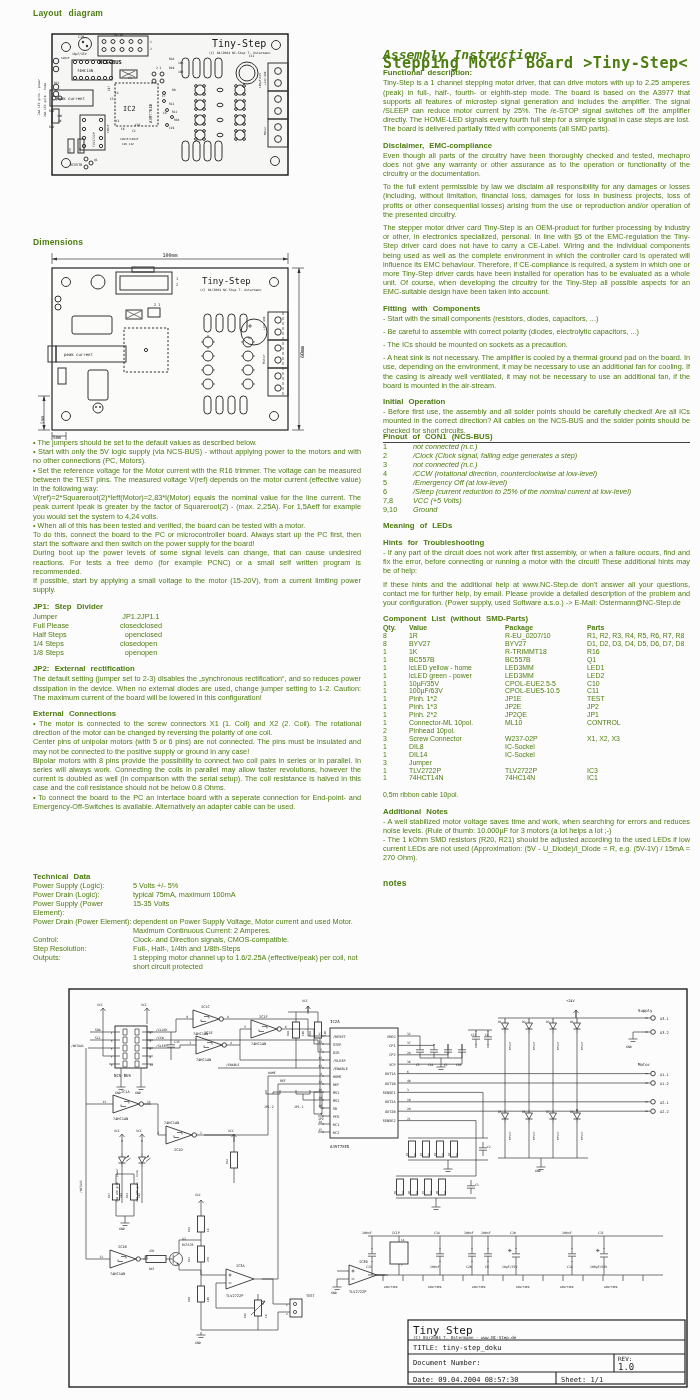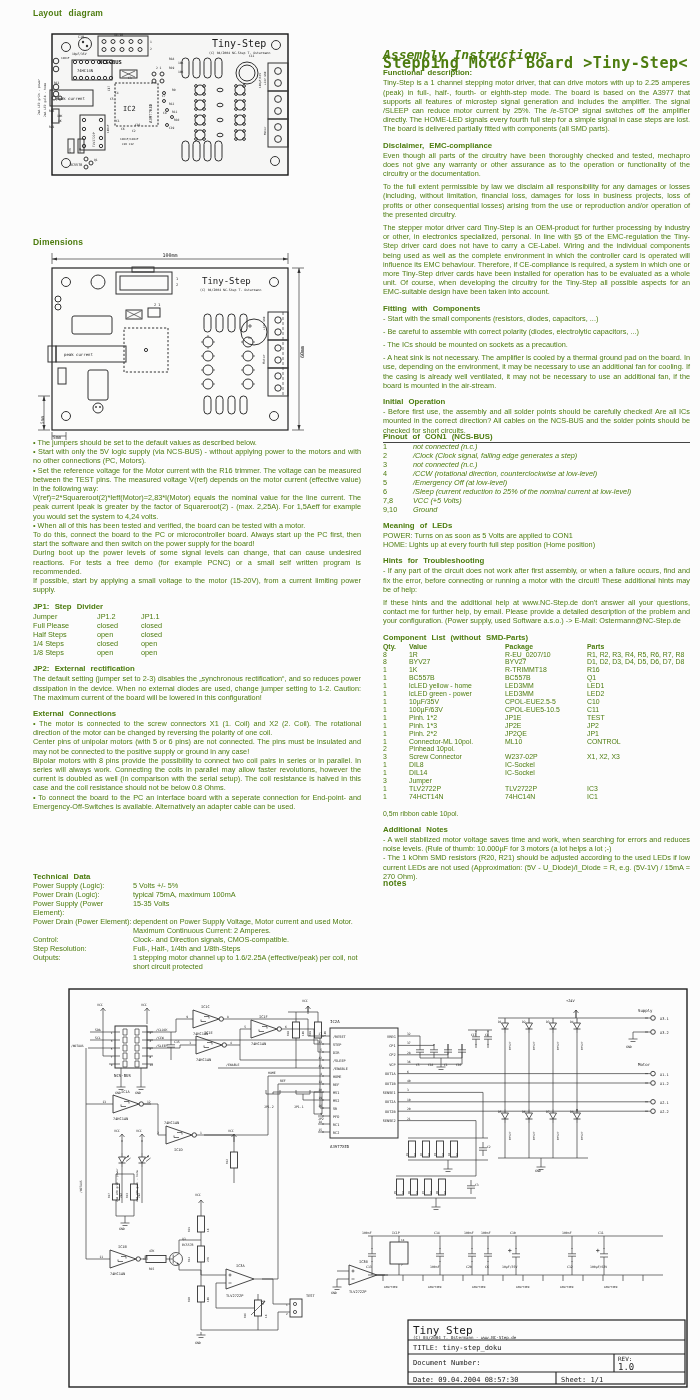--- a/index.html
+++ b/index.html
@@ -15,21 +15,21 @@
   .sec p + p{margin-top:4px;}
   .tight p + p{margin-top:0;}
   .doc-subtitle{font-family:"DejaVu Sans Mono",monospace;font-style:italic;font-weight:bold;
                 font-size:13px;text-align:center;margin:0 0 3px 0;}
   .doc-title{font-family:"DejaVu Sans Mono",monospace;font-weight:bold;font-size:15px;
              letter-spacing:.5px;text-align:center;margin:0 0 14px 0;white-space:nowrap;}
   .hline{border-top:1px solid #444;margin-top:5px;}
   .tr{display:flex;}
   .td{font-size:7.3px;line-height:9px;}
   .tr.head .td{font-weight:bold;}
-  .jp1 .c0{width:64px;flex:none;} .jp1 .c1{width:44px;flex:none;} .jp1 .c2{flex:1;}
+  .jp1 .c0{width:64px;flex:none;} .jp1 .c1{width:44px;flex:none;text-align:right;} .jp1 .c2{flex:1;}
   .pinout .c0{width:30px;flex:none;} .pinout .c1{flex:1;font-style:italic;}
   .tech .c0{width:100px;flex:none;} .tech .c1{flex:1;}
   .comp .td{font-size:6.9px;line-height:7.9px;}
   .comp .c0{width:26px;flex:none;} .comp .c1{width:96px;flex:none;}
   .comp .c2{width:82px;flex:none;} .comp .c3{flex:1;}
   .comp-footer{font-size:6.9px;margin-top:8px;}
   svg text{fill:#1b1b1b;}
   svg .ln{stroke:#3a3a3a;stroke-width:.7;fill:none;}
   svg .ln2{stroke:#222;stroke-width:1.1;fill:none;}
   svg .pad{stroke:#333;stroke-width:1;fill:none;}
@@ -527,24 +527,20 @@
             <span class="td c1">VCC (+5 Volts)</span>
           </div>
           <div class="tr">
             <span class="td c0">9,10</span>
             <span class="td c1">Ground</span>
           </div>
         </div>
     </div>
     <div class="sec">
       <h3>Meaning of LEDs</h3>
-      <div class="tight">
-          <p>POWER: Turns on as soon as 5 Volts are applied to CON1</p>
-          <p>HOME:  Lights up at every fourth full step position (Home position)</p>
-        </div>
     </div>
     <div class="sec">
       <h3>Hints for Troubleshooting</h3>
       <div>
           <p>- If any part of the circuit does not work after first assembly, or when a failure occurs, find and fix the error, before connecting or running a motor with the circuit! These additional hints may be of help:</p>
           <p>If these hints and the additional help at www.NC-Step.de don't answer all your questions, contact me for further help, by email. Please provide a detailed description of the problem and your configuration. (Power supply, used Software a.s.o.) -&gt; E-Mail: Ostermann@NC-Step.de</p>
         </div>
     </div>
     <div class="sec">
       <h3>Component List (without SMD-Parts)</h3>

